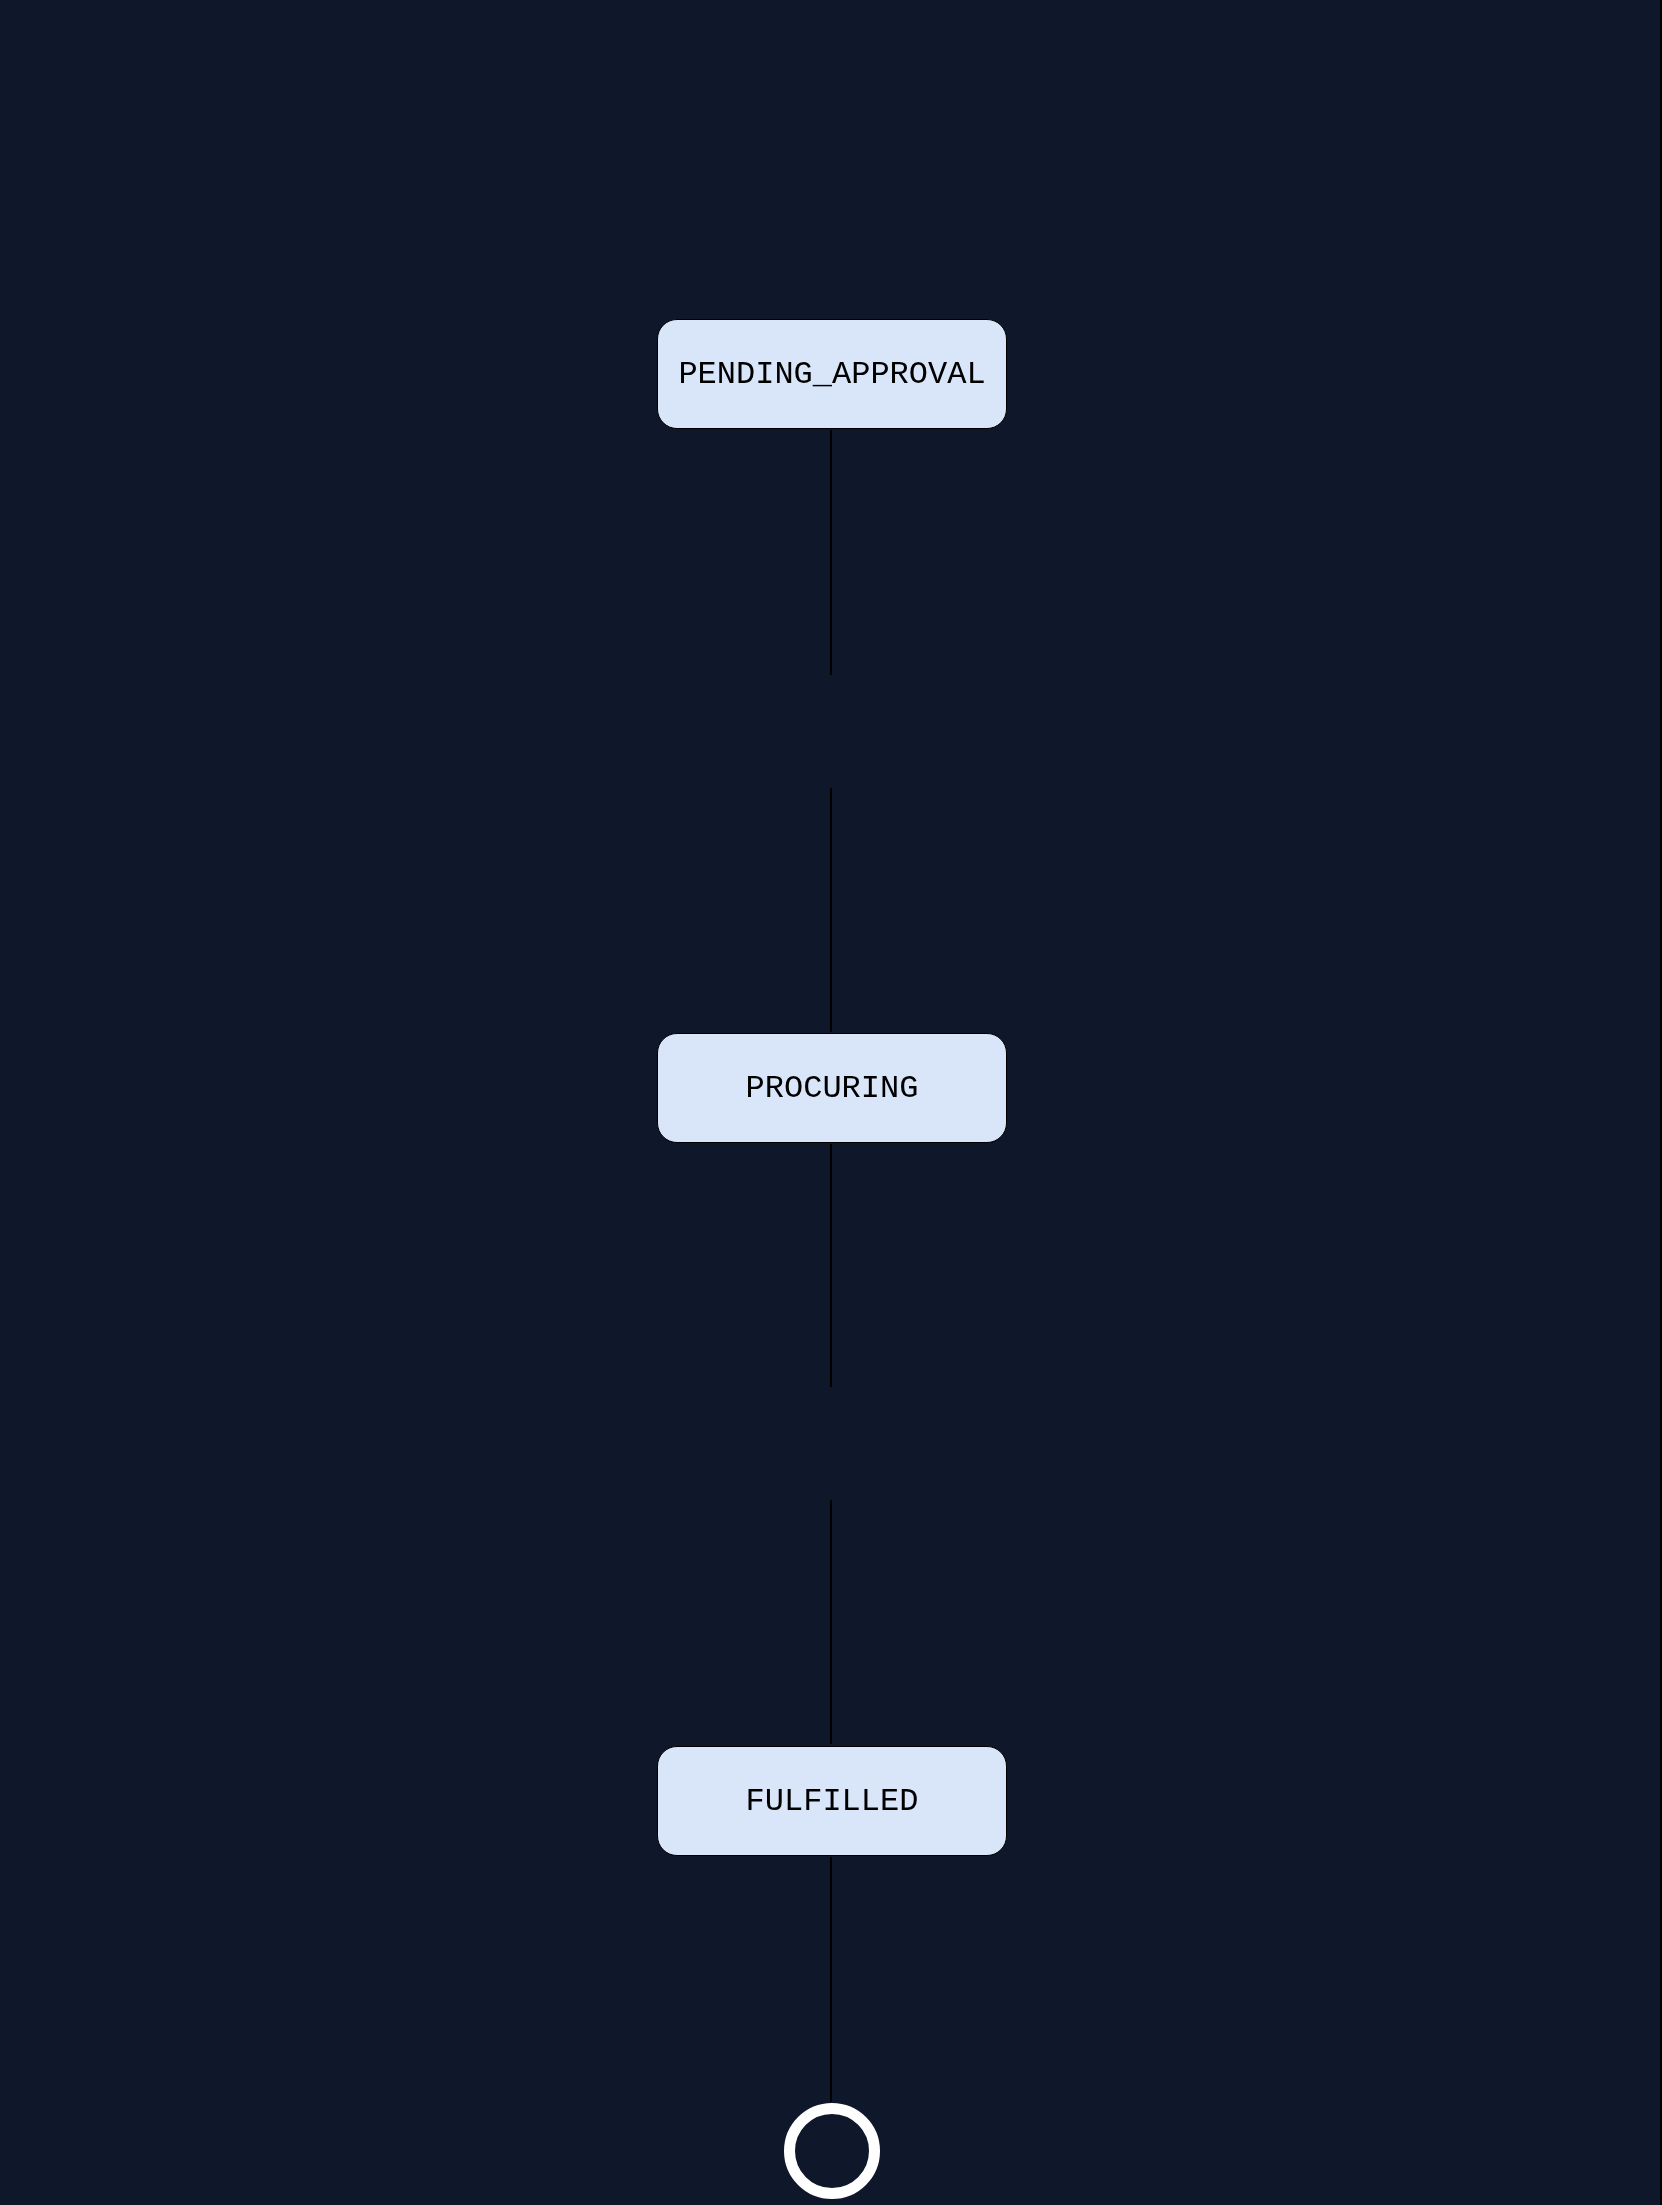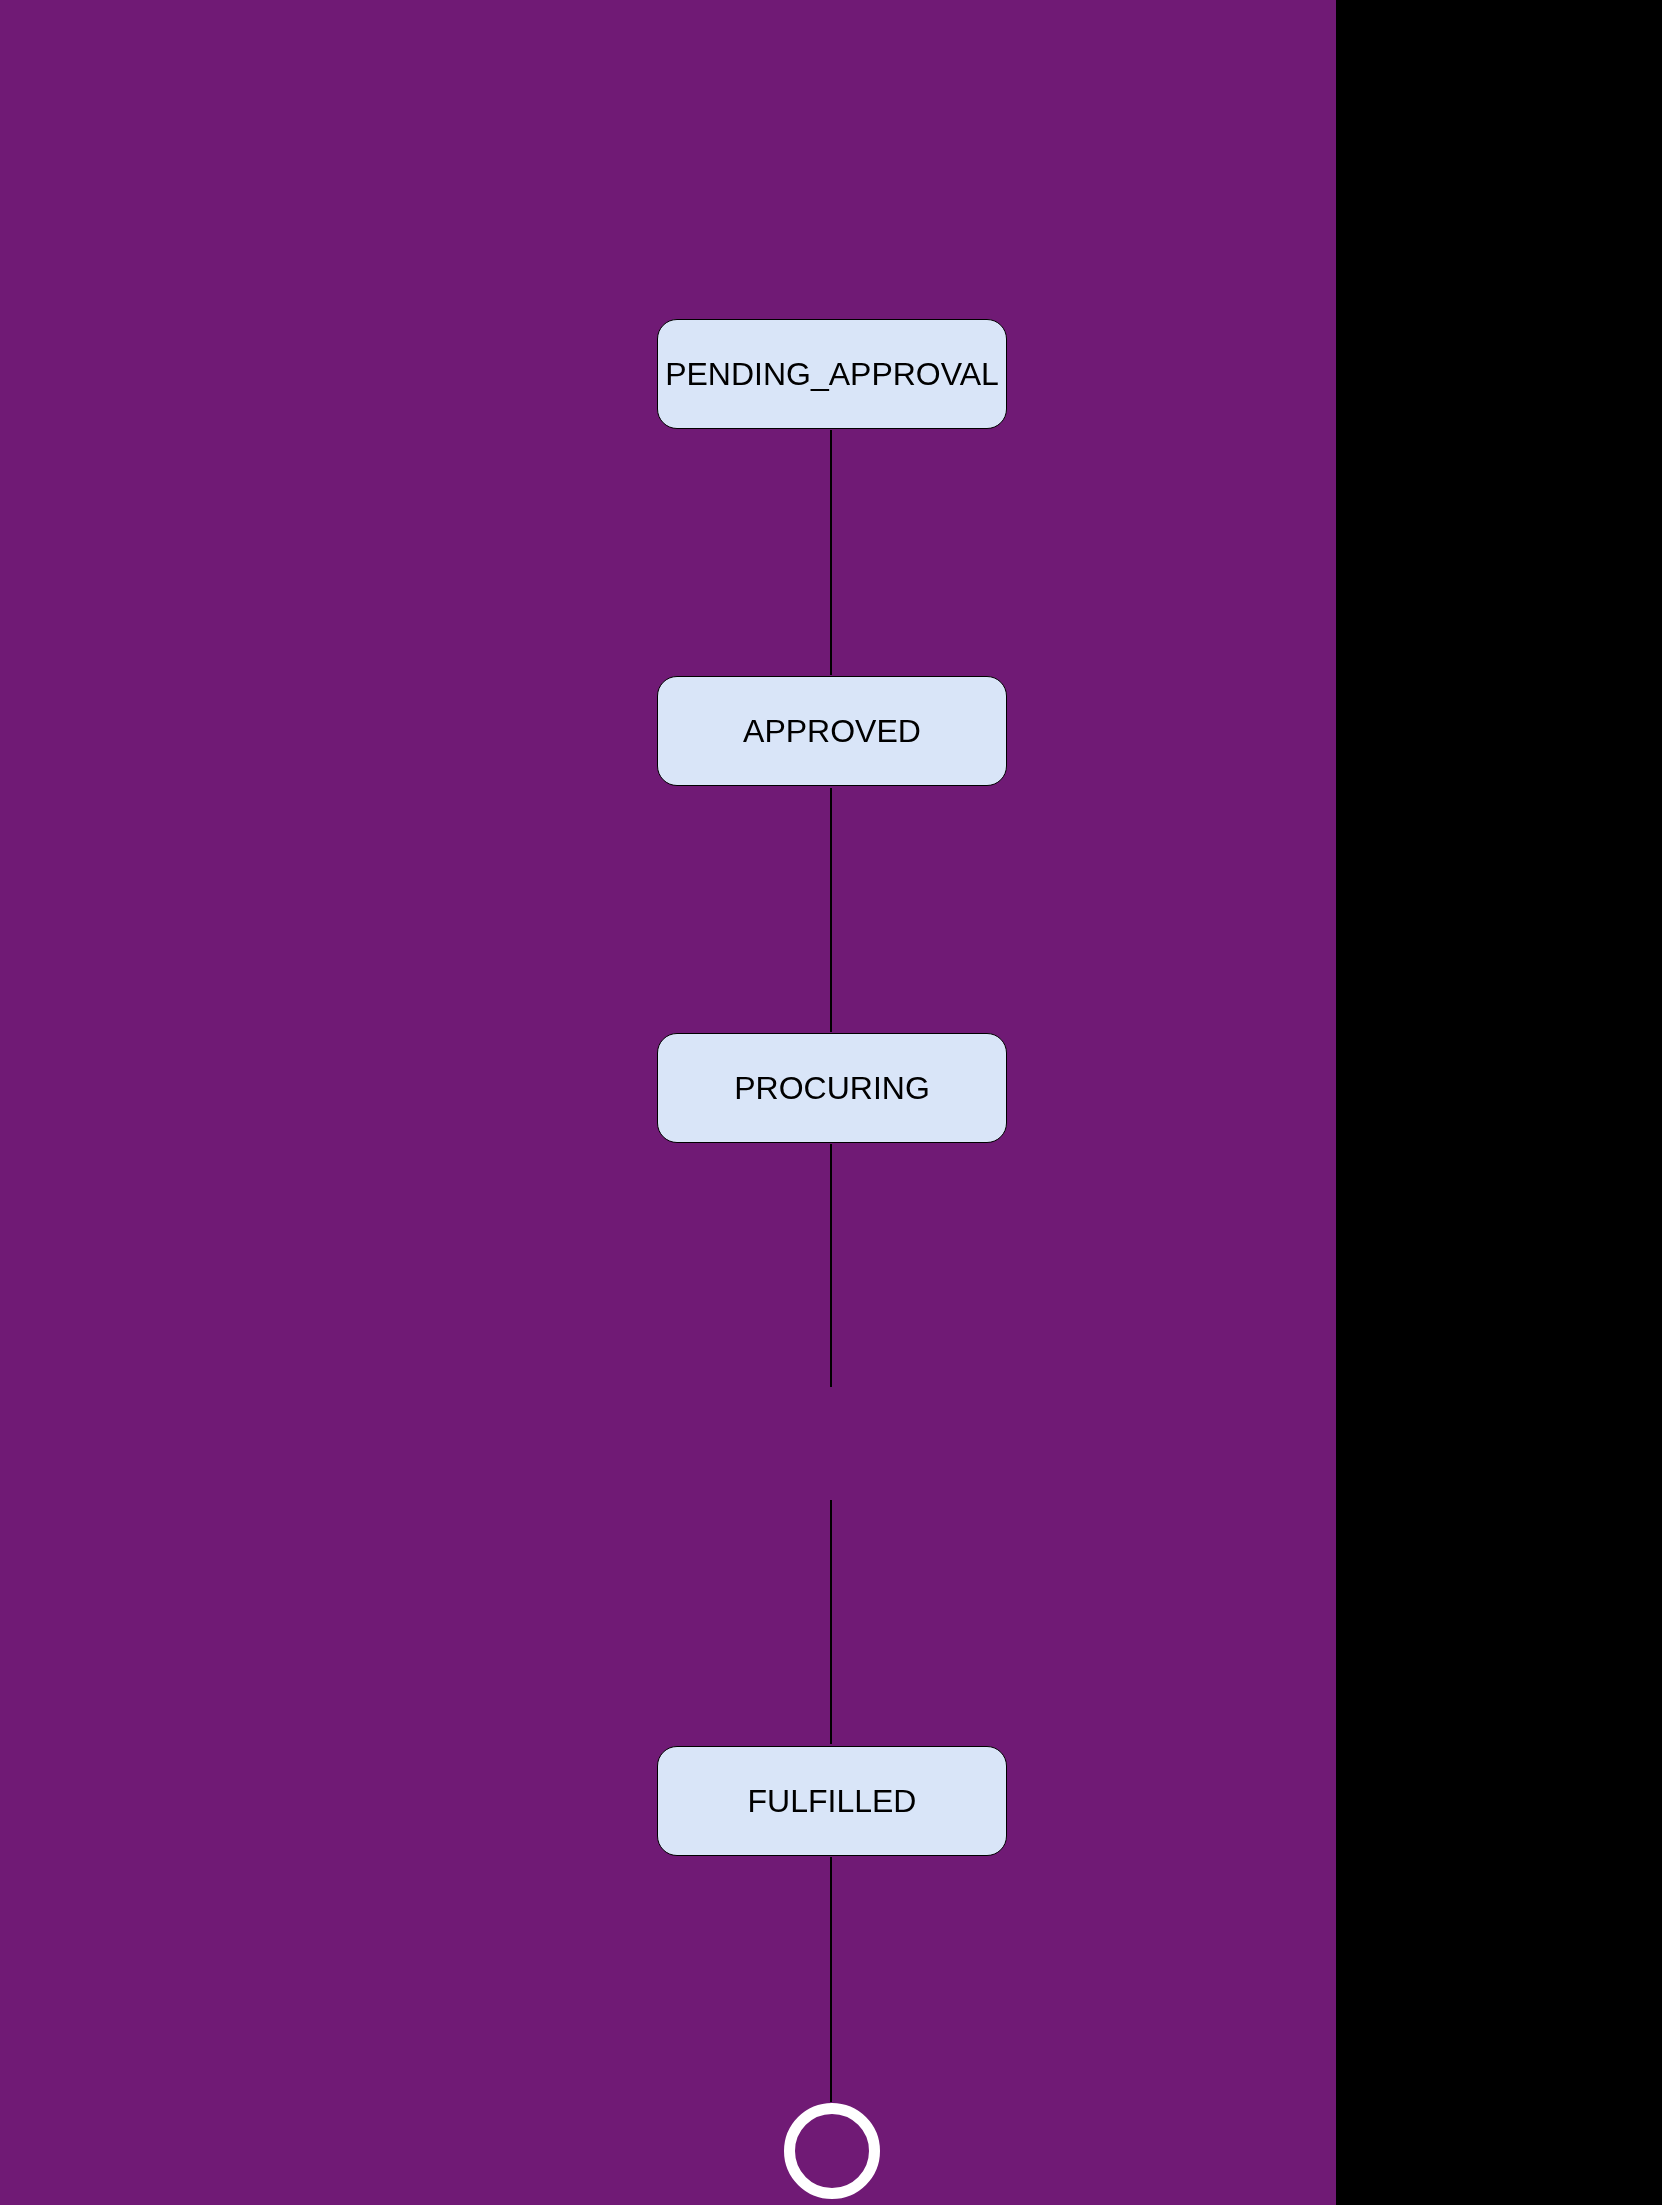--- a/index.html
+++ b/index.html
@@ -2,25 +2,25 @@
 <html style="font-size:9.5px"><head>
 <meta charset="utf-8">
 <style>
   html, body {
     margin: 0;
     padding: 0;
     background: #000000;
   }
   #canvas {
     position: relative;
-    width: 1336px;
+    width: 1660px;
     height: 2205px;
-    background: #701a75;
+    background: #0f172a;
     overflow: hidden;
-    font-family: Liberation Sans, sans-serif;
+    font-family: Liberation Mono, monospace;
   }
   .state-node {
     position: absolute;
     left: 657px;
     width: 350px;
     height: 110px;
     box-sizing: border-box;
     background: #d9e5f8;
     border: 1.2px solid #000000;
     border-radius: 20px;
@@ -64,21 +64,20 @@
 </style>
 </head>
 <body>
 
 <div id="canvas">
 
   <div class="state-node s1">PENDING_APPROVAL</div>
 
   <div class="connector c1"></div>
 
-  <div class="state-node s2">APPROVED</div>
 
   <div class="connector c2"></div>
 
   <div class="state-node s3">PROCURING</div>
 
   <div class="connector c3"></div>
 
 
   <div class="connector c4"></div>
 

